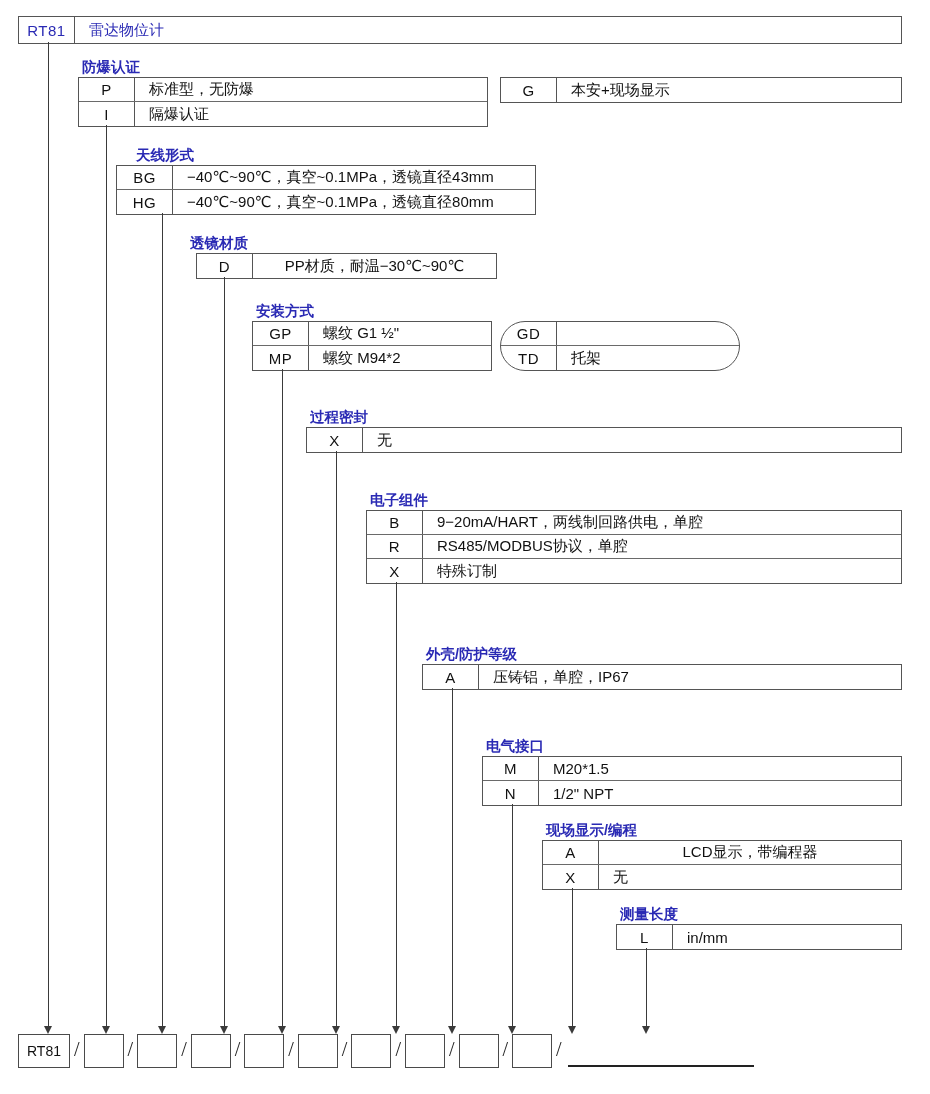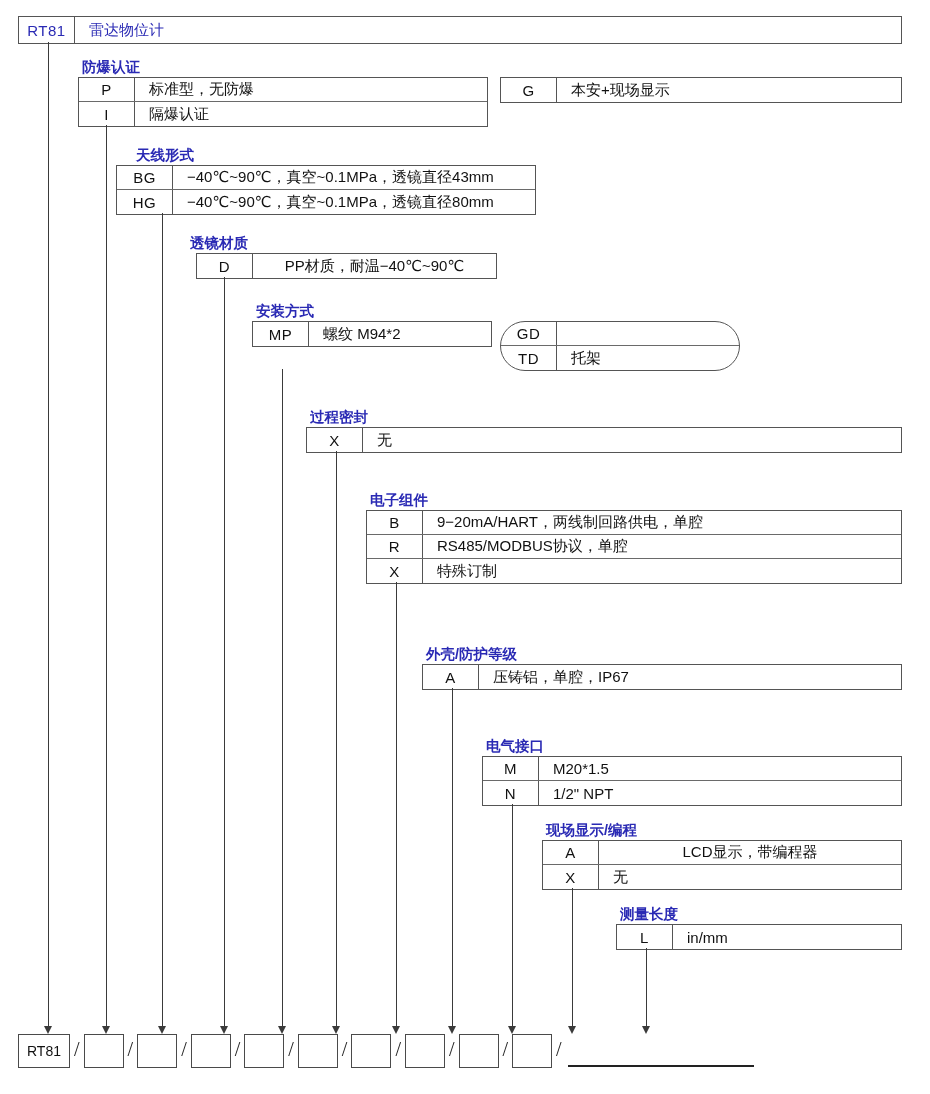--- a/index.html
+++ b/index.html
@@ -98,27 +98,31 @@
     <div class="row">
       <div class="code">HG</div>
       <div class="desc">−40℃~90℃，真空~0.1MPa，透镜直径80mm</div>
     </div>
   </div>
 
   <div class="hd" style="left:190px;top:234px;">透镜材质</div>
   <div class="tbl" style="left:196px;top:253px;width:301px;">
     <div class="row">
       <div class="code">D</div>
-      <div class="desc ctr">PP材质，耐温−40℃~90℃</div>
+      <div class="desc ctr">PP材质，耐温−30℃~90℃</div>
     </div>
   </div>
 
   <div class="hd" style="left:256px;top:302px;">安装方式</div>
   <div class="tbl" style="left:252px;top:321px;width:240px;">
     <div class="row">
+      <div class="code">GP</div>
+      <div class="desc">螺纹 G1 ½"</div>
+    </div>
+    <div class="row">
       <div class="code">MP</div>
       <div class="desc">螺纹 M94*2</div>
     </div>
   </div>
   <div class="tbl" style="left:500px;top:321px;width:240px;border-radius:25px;">
     <div class="row">
       <div class="code">GD</div>
     </div>
     <div class="row">
       <div class="code">TD</div>

